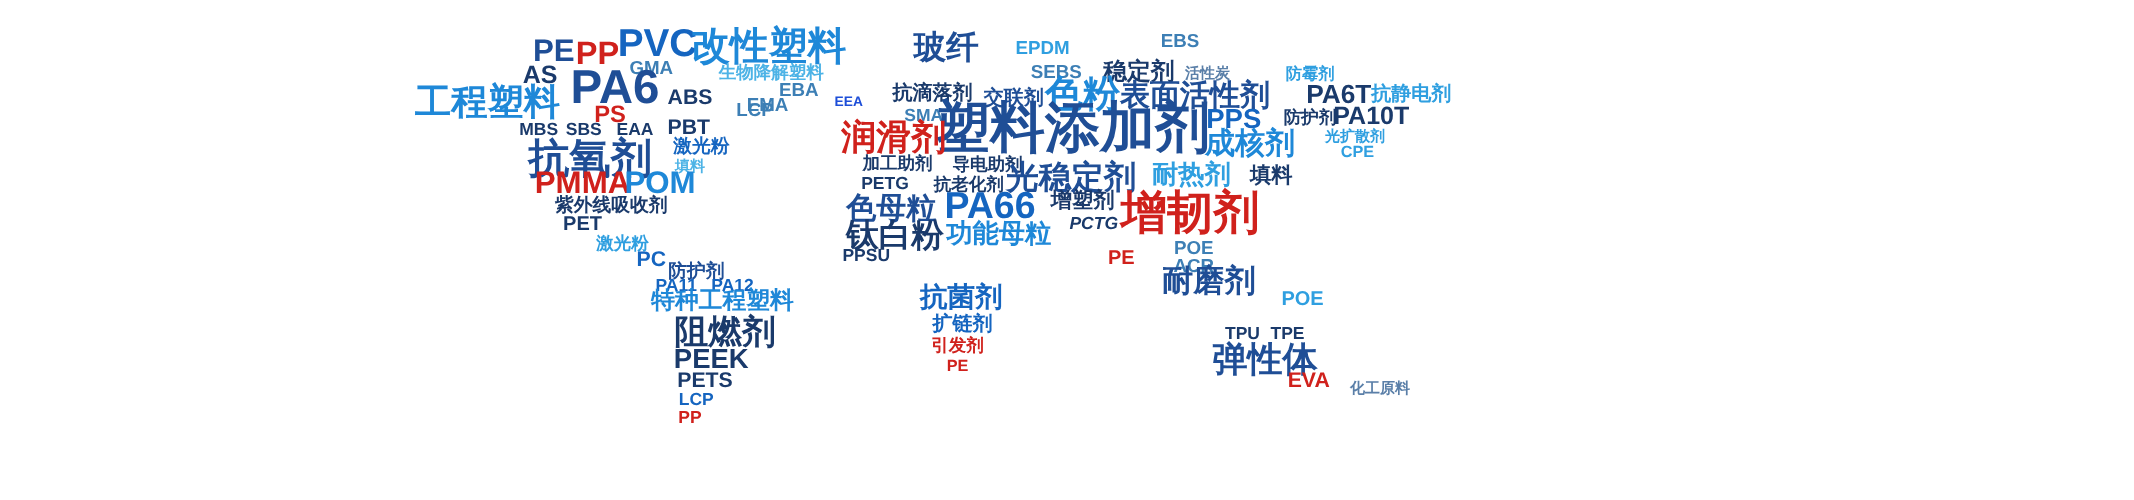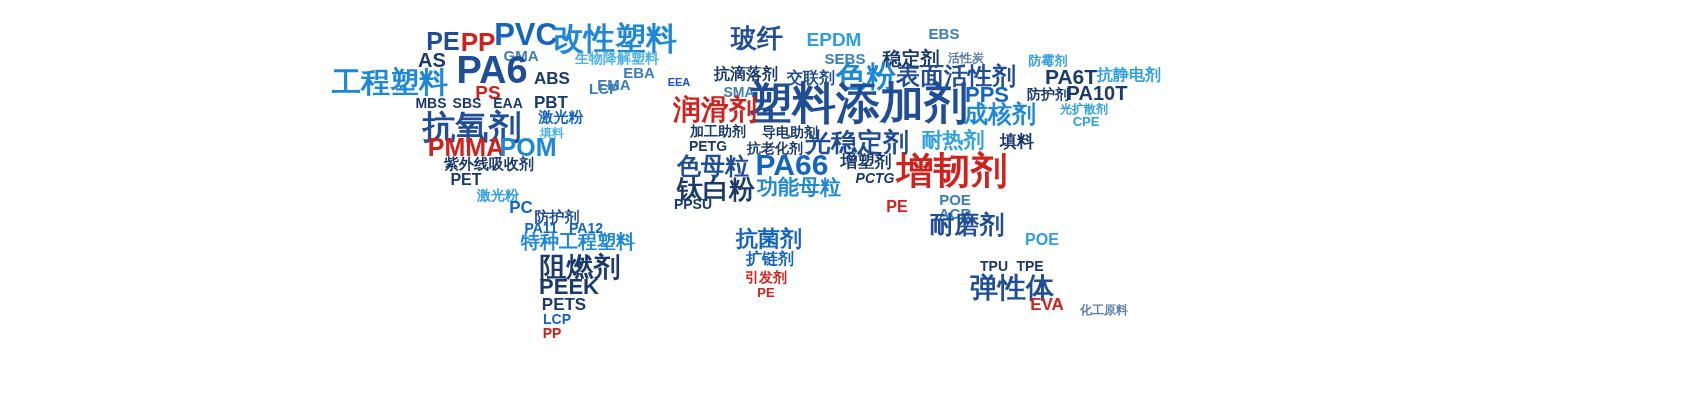--- a/index.html
+++ b/index.html
@@ -38,21 +38,21 @@
 </head>
 <body>
 
 <div id="wordcloud" style="width: 1707px; height: 348px; background: rgb(255, 255, 255);">
     <span class="word w-latin" style="left: 443px; top: 41px; font-size: 25px; color: rgb(31, 78, 150);">PE</span>
     <span class="word w-latin" style="left: 478px; top: 42px; font-size: 26px; color: rgb(208, 33, 28);">PP</span>
     <span class="word w-latin" style="left: 526px; top: 34px; font-size: 31px; color: rgb(21, 101, 192); text-align: center;">PVC</span>
     <span class="word w-latin" style="left: 521px; top: 55px; font-size: 15px; color: rgb(61, 127, 181);">GMA</span>
     <span class="word w-cjk" style="left: 615px; top: 38px; font-size: 31px; color: rgb(30, 136, 216);">改性塑料</span>
     <span class="word w-cjk" style="left: 757px; top: 38px; font-size: 26px; color: rgb(31, 78, 150);">玻纤</span>
-    <span class="word w-latin" style="left: 834px; top: 39px; font-size: 19px; color: rgb(47, 159, 224);">EPDM</span>
+    <span class="word w-latin" style="left: 834px; top: 39px; font-size: 15px; color: rgb(47, 159, 224);">EPDM</span>
     <span class="word w-latin" style="left: 944px; top: 33px; font-size: 15px; color: rgb(61, 127, 181);">EBS</span>
     <span class="word w-latin" style="left: 432px; top: 60px; font-size: 20px; color: rgb(26, 58, 107);">AS</span>
     <span class="word w-latin" style="left: 492px; top: 70px; font-size: 38px; color: rgb(31, 78, 150);">PA6</span>
     <span class="word w-cjk" style="left: 617px; top: 58px; font-size: 14px; color: rgb(77, 179, 230);">生物降解塑料</span>
     <span class="word w-latin" style="left: 845px; top: 58px; font-size: 15px; color: rgb(61, 127, 181);">SEBS</span>
     <span class="word w-cjk" style="left: 911px; top: 58px; font-size: 19px; color: rgb(26, 58, 107);">稳定剂</span>
     <span class="word w-cjk" style="left: 966px; top: 58px; font-size: 12px; color: rgb(90, 127, 168);">活性炭</span>
     <span class="word w-cjk" style="left: 1048px; top: 60px; font-size: 13px; color: rgb(47, 159, 224);">防霉剂</span>
     <span class="word w-latin" style="left: 552px; top: 78px; font-size: 17px; color: rgb(26, 58, 107);">ABS</span>
     <span class="word w-latin" style="left: 602px; top: 84px; font-size: 15px; color: rgb(61, 127, 181); margin-left: 12px;">EMA</span>

